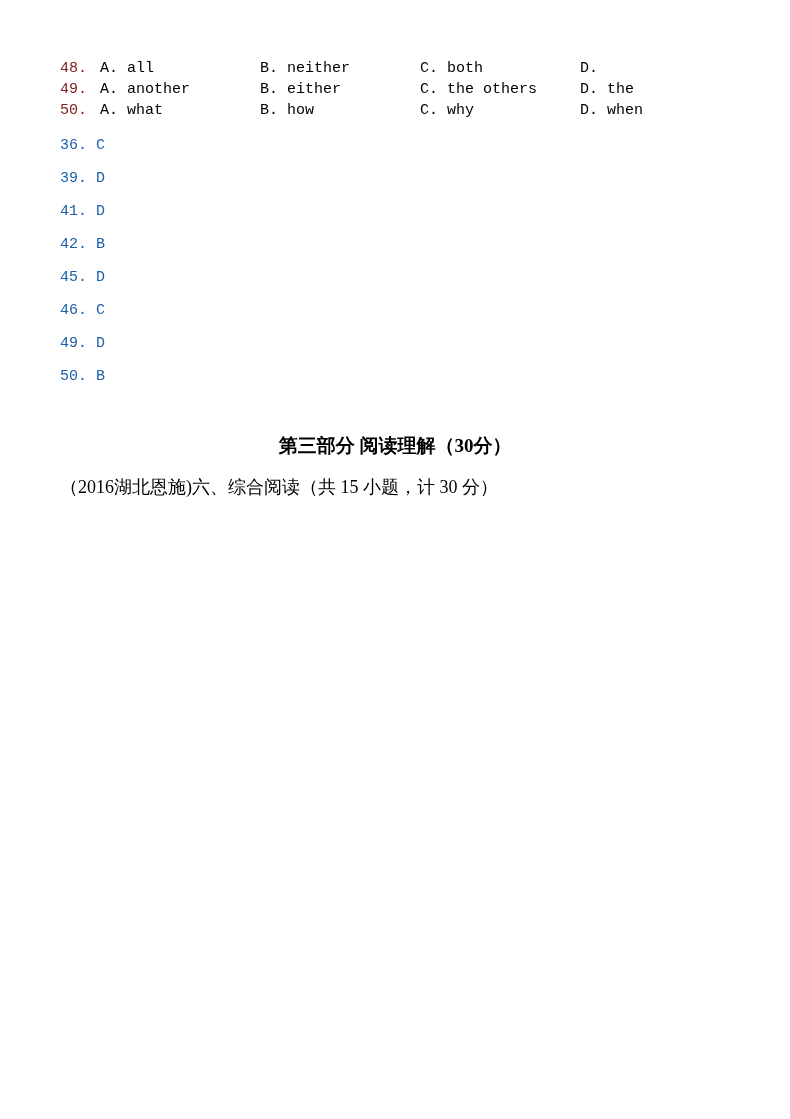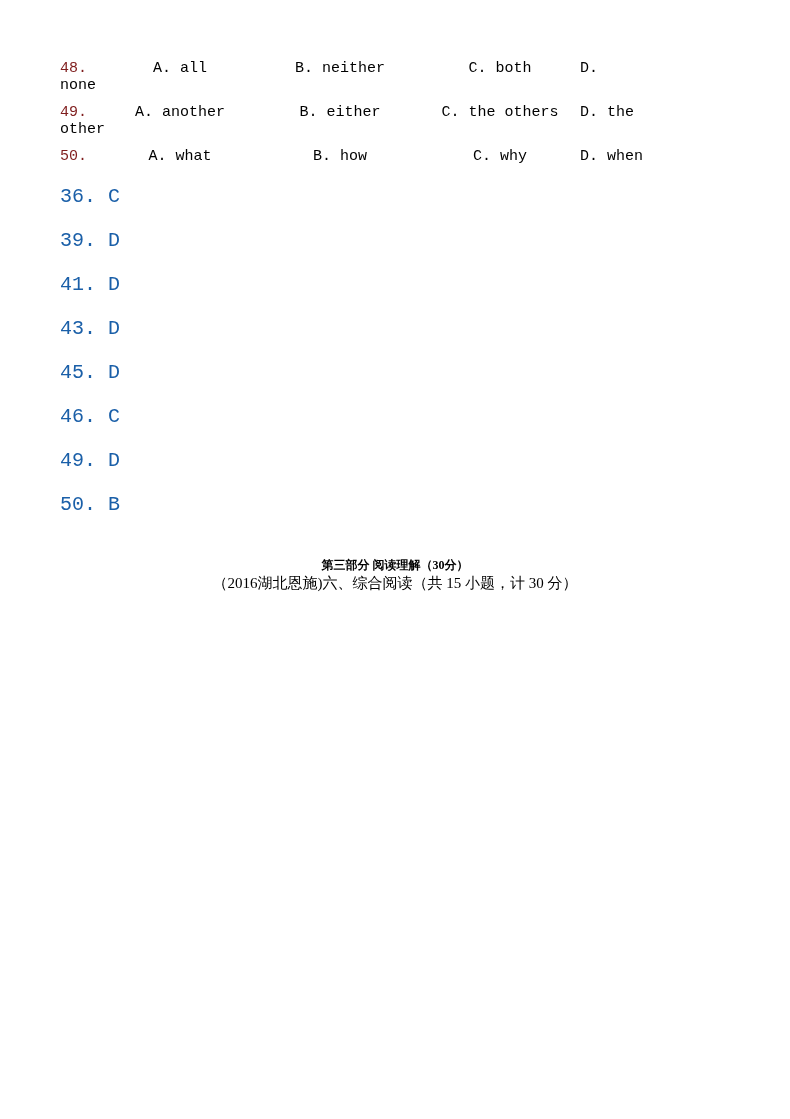--- a/index.html
+++ b/index.html
@@ -25,54 +25,52 @@
     }
 
     .q-num {
       min-width: 40px;
       color: #7f1d1d;
     }
 
     .option {
       min-width: 160px;
       color: #000;
-      text-align: center;
     }
 
     .option-d {
       color: #000;
     }
 
     .answer-line {
       color: #1a5fa8;
       font-family: "Courier New", Courier, monospace;
-      font-size: 20px;
+      font-size: 15px;
       line-height: 2.2;
       display: block;
     }
 
     .answers-section {
       margin-top: 10px;
     }
 
     .section-divider {
-      margin-top: 30px;
+      margin-top: 40px;
       text-align: center;
       font-family: SimSun, "宋体", serif;
-      font-size: 12px;
+      font-size: 19px;
       color: #000;
       font-weight: bold;
     }
 
     .section-sub {
-      margin-top: 0;
+      margin-top: 16px;
       font-family: SimSun, "宋体", serif;
-      font-size: 15px;
+      font-size: 18px;
       color: #000;
-      text-align: center;
     }
 
     .question-block {
       margin-bottom: 4px;
     }
 
     .second-line {
       padding-left: 0px;
       margin-bottom: 10px;
     }
@@ -81,49 +79,47 @@
 <body>
 
 <div class="question-block">
   <div class="question-line">
     <span class="q-num">48.</span>
     <span class="option">A. all</span>
     <span class="option">B. neither</span>
     <span class="option">C. both</span>
     <span class="option-d">D.</span>
   </div>
-  <div class="second-line">none</div>
 </div>
 
 <div class="question-block">
   <div class="question-line">
     <span class="q-num">49.</span>
     <span class="option">A. another</span>
     <span class="option">B. either</span>
     <span class="option">C. the others</span>
     <span class="option-d">D. the</span>
   </div>
-  <div class="second-line">other</div>
 </div>
 
 <div class="question-block">
   <div class="question-line">
     <span class="q-num">50.</span>
     <span class="option">A. what</span>
     <span class="option">B. how</span>
     <span class="option">C. why</span>
     <span class="option-d">D. when</span>
   </div>
 </div>
 
 <div class="answers-section">
 <span class="answer-line">36.  C</span>
     <span class="answer-line">39.  D</span>
     <span class="answer-line">41.  D</span>
-    <span class="answer-line">43.  D</span>
+    <span class="answer-line">42.  B</span>
     <span class="answer-line">45.  D</span>
     <span class="answer-line">46.  C</span>
     <span class="answer-line">49.  D</span>
     <span class="answer-line">50.  B</span>
   </div>
 
 <div class="section-divider">第三部分    阅读理解（30分）</div>
 <div class="section-sub">（2016湖北恩施)六、综合阅读（共 15 小题，计 30 分）</div>
 
 </body></html>

